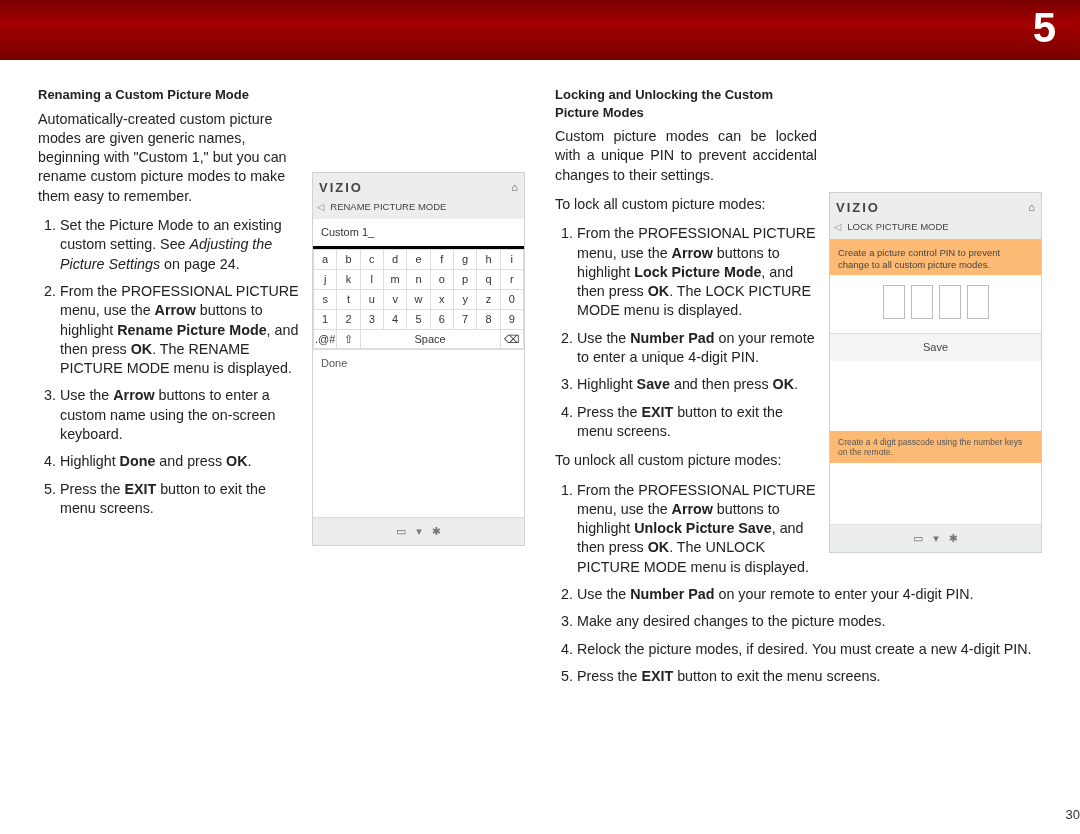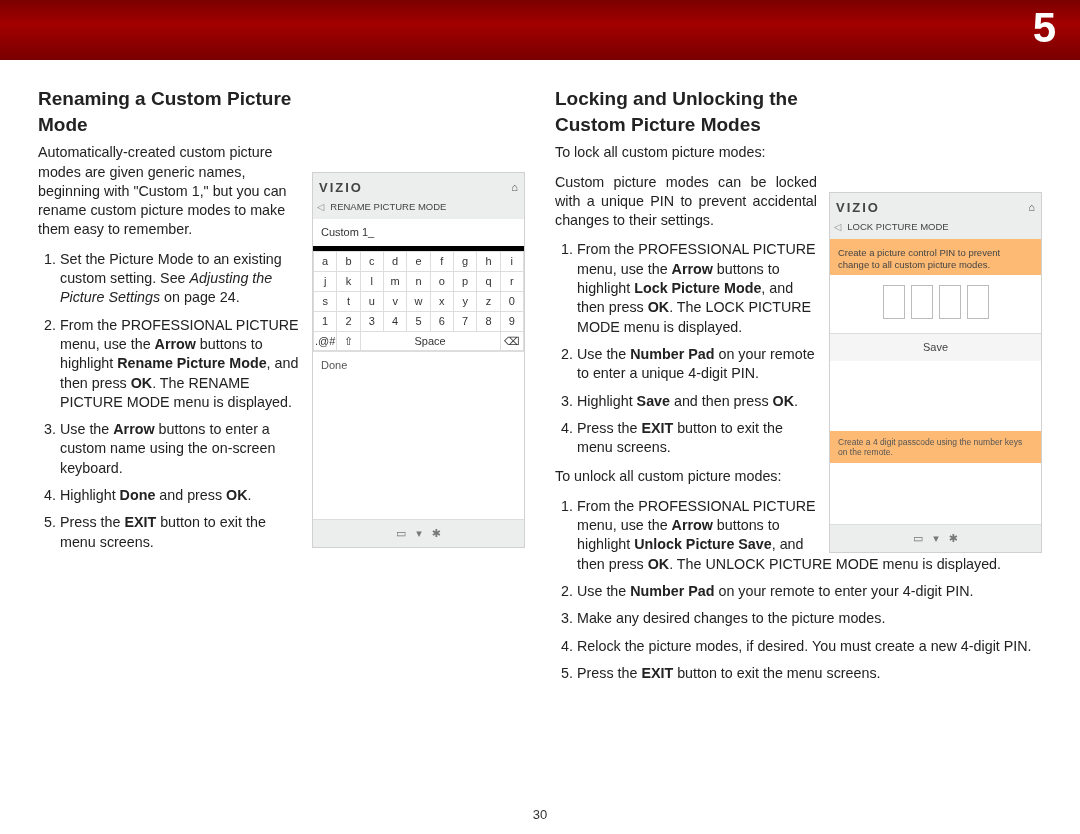--- a/index.html
+++ b/index.html
@@ -2,52 +2,52 @@
 <html><head>
 <meta charset="utf-8">
 <style>
   * { margin: 0; padding: 0; box-sizing: border-box; }
   body { font-family: "Helvetica Neue", Arial, sans-serif; color: #222; }
   .page { width: 1080px; height: 834px; margin: 0 auto; position: relative; background: #fff; }
   .top-band { height: 60px; background: linear-gradient(#7a0000, #a30000 40%, #7a0000); position: relative; }
   .chap { position: absolute; right: 24px; top: 4px; color: #fff; font-size: 42px; font-weight: 700; }
   .content { display: flex; gap: 30px; padding: 26px 38px 0 38px; }
   .col { flex: 1; font-size: 14.3px; line-height: 1.35; }
-  h3 { font-size: 19px; font-weight: 700; margin-bottom: 6px; }
+  h3 { font-size: 13px; font-weight: 700; margin-bottom: 6px; }
   p { margin-bottom: 10px; }
   ol { list-style: decimal; margin-left: 22px; margin-bottom: 10px; }
   ol li { margin-bottom: 8px; }
   em { font-style: italic; }
   .float-right { float: right; margin-left: 12px; }
 
   
   .vz-panel { width: 213px; background: #eceded; border: 1px solid #d0d0d0; font-size: 10.5px; }
   .vz-head { display: flex; align-items: center; justify-content: space-between; padding: 6px 6px 0 6px; }
   .vz-logo { font-weight: 700; letter-spacing: 2px; font-size: 13px; color: #444; }
   .home-ico { font-size: 11px; color: #555; }
   .vz-sub { display: flex; align-items: center; gap: 6px; padding: 4px 6px 6px 4px; font-size: 9.5px; color: #444; }
   .vz-sub .back-ico { color: #888; }
   .vz-body { background: #fff; min-height: 285px; position: relative; }
   .vz-foot { background: #eceded; padding: 6px 4px; display: flex; gap: 10px; align-items: center; justify-content: center; color: #777; font-size: 11px; border-top: 1px solid #ddd; }
 
   
-  .field { padding: 6px 8px; font-size: 11px; color: #333; background: #fff; border-bottom: 5px solid #000000; }
+  .field { padding: 6px 8px; font-size: 11px; color: #333; background: #fff; border-bottom: 3px solid #000000; }
   table.kbd { width: 100%; border-collapse: collapse; table-layout: fixed; }
   table.kbd td { border: 1px solid #ddd; text-align: center; padding: 2px 0; font-size: 11px; color: #333; background: #fff; }
   .row-ctrl td { font-size: 10px; }
   .done { padding: 6px 8px; font-size: 11px; color: #555; border-top: 1px solid #ddd; background: #fff; }
 
   
   .lock-desc { padding: 8px 8px 4px 8px; font-size: 9.5px; color: #444; line-height: 1.25; background: #fdba74; }
   .pin-row { display: flex; gap: 6px; justify-content: center; padding: 10px 0 14px 0; background: #fff; }
   .pin-box { width: 22px; height: 34px; border: 1px solid #bbb; background: #fff; }
   .save-row { text-align: center; font-size: 11px; padding: 6px 0; background: #f5f5f5; border-top: 1px solid #ddd; color: #444; }
   .pin-foot { font-size: 8.5px; color: #555; padding: 6px 8px; line-height: 1.2; background: #fdba74; }
 
-  .page-num { position: absolute; bottom: 12px; left: 0; right: 0; text-align: center; font-size: 13px; color: #333; }
+  .page-num { position: absolute; bottom: 12px; left: 0; right: 0; text-align: right; font-size: 13px; color: #333; }
 </style>
 </head>
 <body>
 <div class="page">
 
 <div class="top-band">
   <div class="chap">5</div>
 </div>
 
 <div class="content">
@@ -164,22 +164,22 @@
         <div class="pin-foot">Create a 4 digit passcode using the number keys on the remote.</div>
       </div>
       <div class="vz-foot">
         <span>▭</span>
         <span>▾</span>
         <span>✱</span>
       </div>
     </div>
 
     <h3>Locking and Unlocking the Custom Picture Modes</h3>
+    <p style="text-align:justify;">Custom picture modes can be locked with a unique PIN to prevent accidental changes to their settings.</p>
     <p>To lock all custom picture modes:</p>
-    <p style="text-align:justify;">Custom picture modes can be locked with a unique PIN to prevent accidental changes to their settings.</p>
     <ol>
       <li><span>From the PROFESSIONAL PICTURE menu, use the </span><b>Arrow</b><span> buttons to highlight </span><b>Lock Picture Mode</b><span>, and then press </span><b>OK</b><span>. The LOCK PICTURE MODE menu is displayed.</span></li>
       <li><span>Use the </span><b>Number Pad</b><span> on your remote to enter a unique 4-digit PIN.</span></li>
       <li><span>Highlight </span><b>Save</b><span> and then press </span><b>OK</b><span>.</span></li>
       <li><span>Press the </span><b>EXIT</b><span> button to exit the menu screens.</span></li>
     </ol>
     <p>To unlock all custom picture modes:</p>
     <ol>
       <li><span>From the PROFESSIONAL PICTURE menu, use the </span><b>Arrow</b><span> buttons to highlight </span><b>Unlock Picture Save</b><span>, and then press </span><b>OK</b><span>. The UNLOCK PICTURE MODE menu is displayed.</span></li>
       <li><span>Use the </span><b>Number Pad</b><span> on your remote to enter your 4-digit PIN.</span></li>

